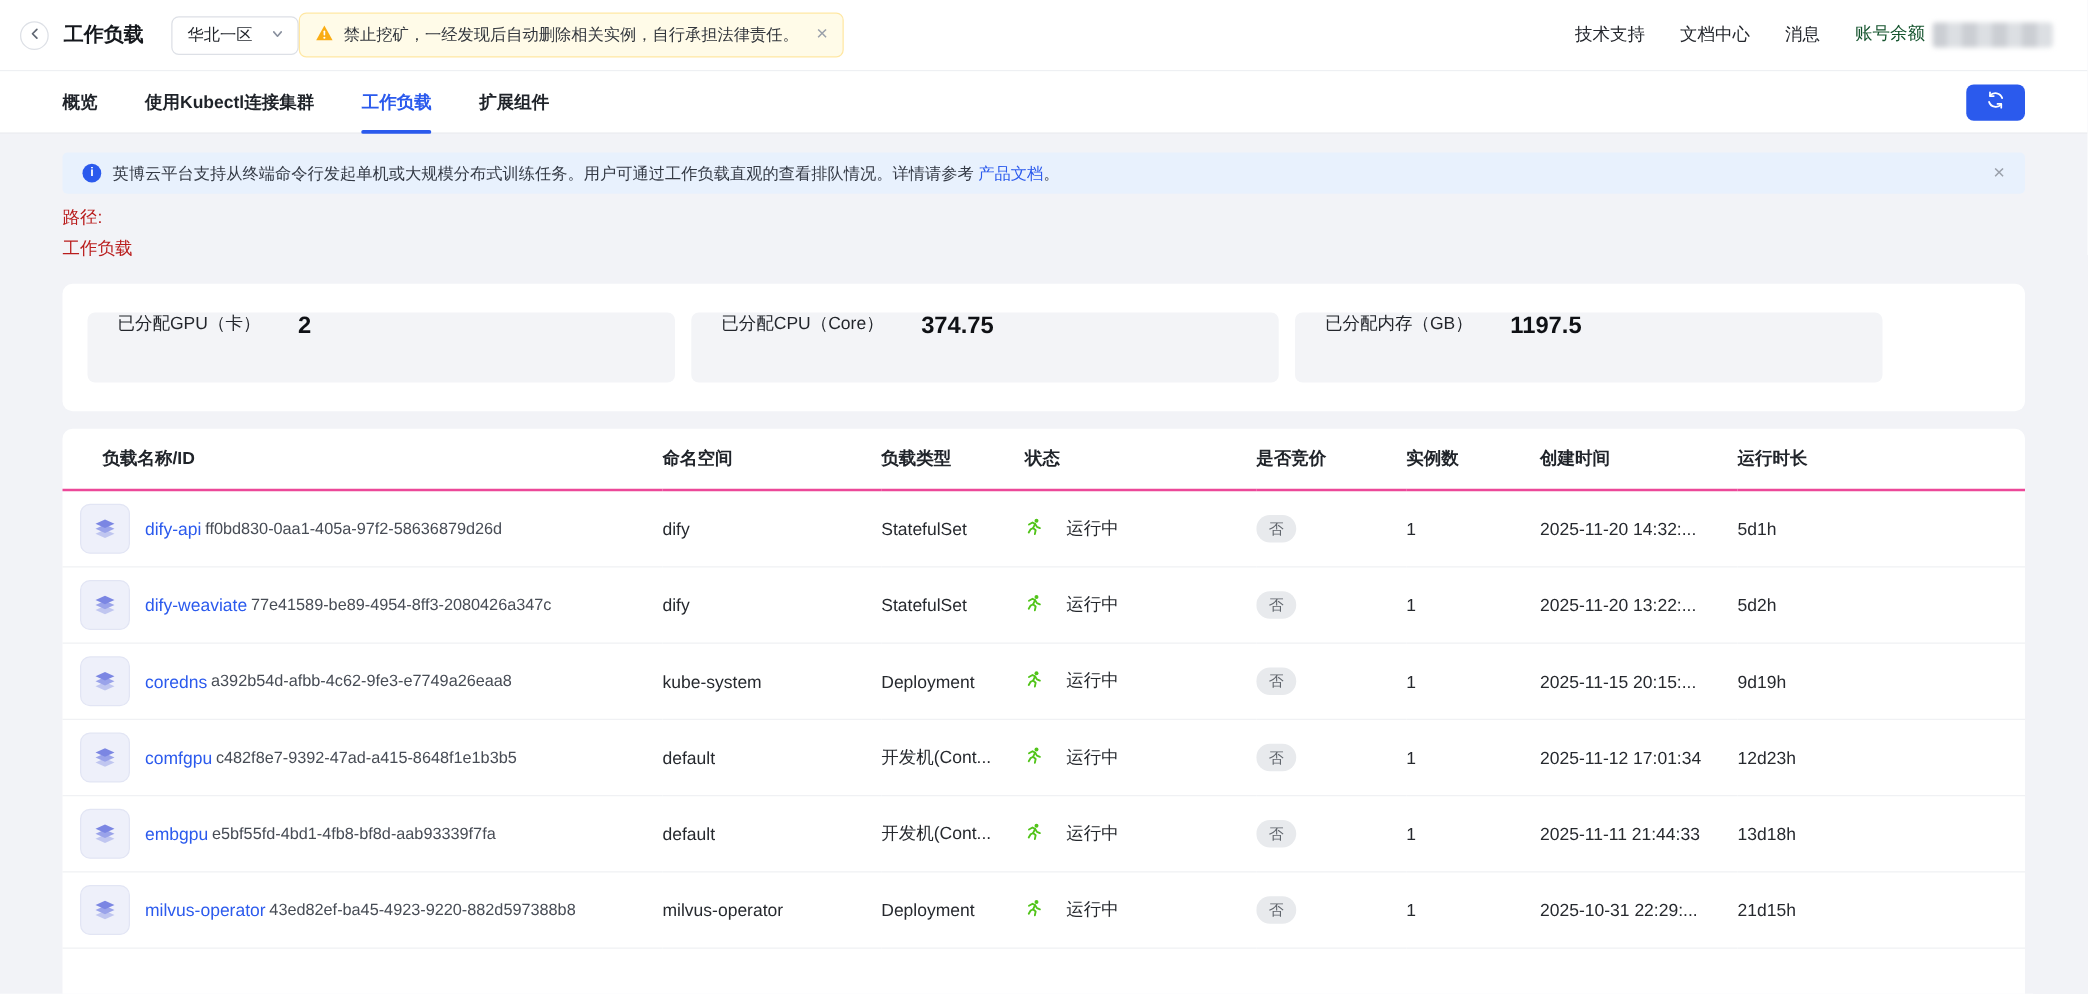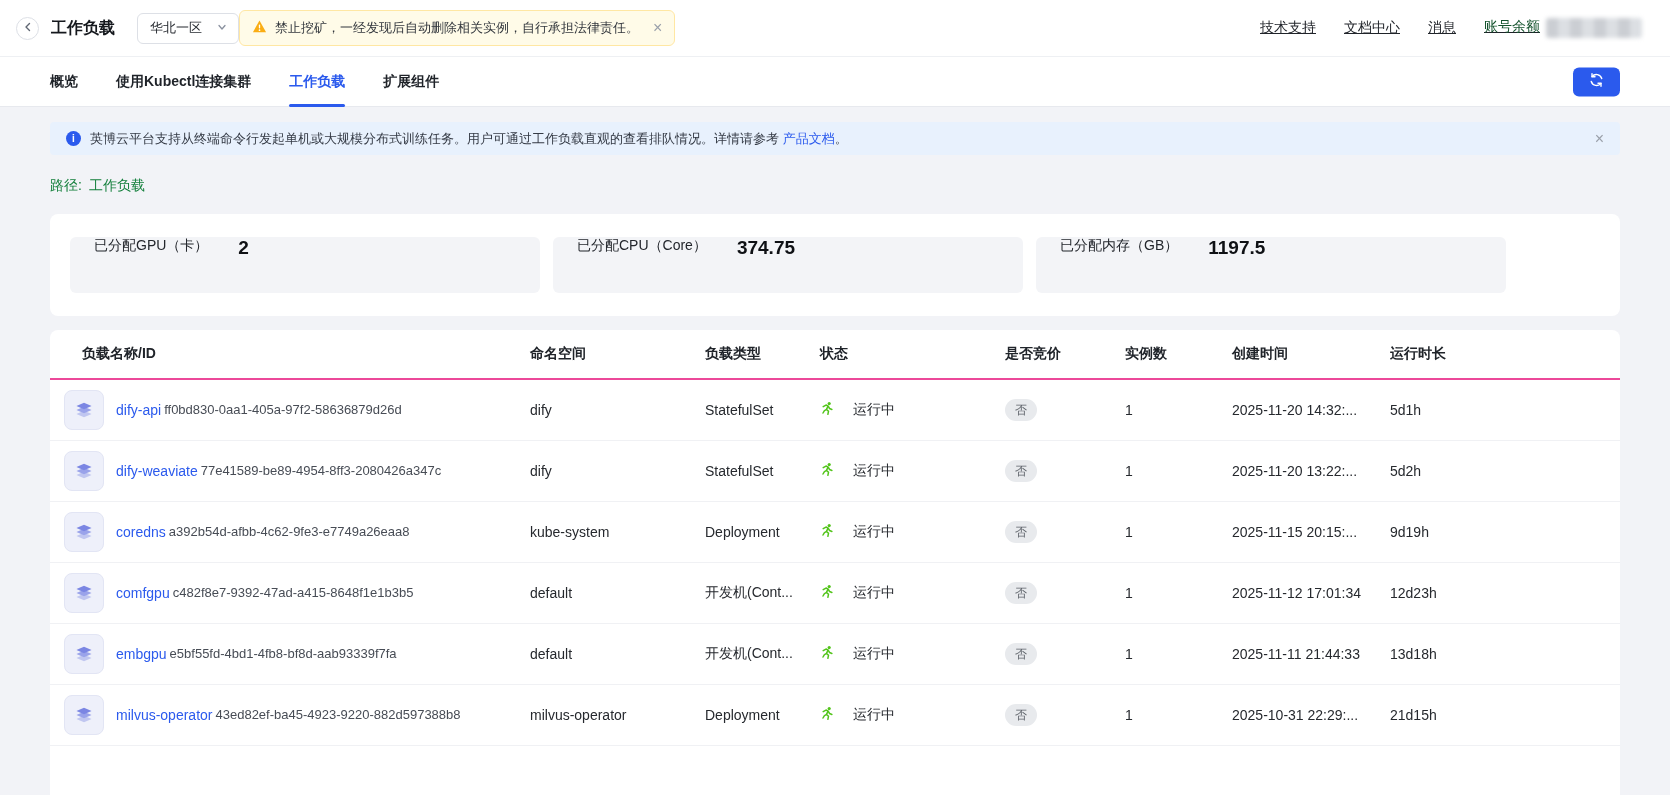--- a/index.html
+++ b/index.html
@@ -29,21 +29,21 @@
   }
   .warn-banner {
     height:36px; display:flex; align-items:center; gap:8px;
     background:#fffbe8; border:1px solid #ffe7a3; border-radius:6px;
     padding:0 12px; font-size:13px; color:#33373d;
   }
   .warn-close, .banner-close {
     border:none; background:transparent; color:#9aa0aa; font-size:16px;
     line-height:1; cursor:pointer; margin-left:6px;
   }
-  .top-nav { margin-left:auto; display:flex; align-items:center; gap:28px; font-size:14px;text-decoration:underline; }
+  .top-nav { margin-left:auto; display:flex; align-items:center; gap:28px; font-size:14px; }
   .top-nav a { color:#24272d; }
   .balance-wrap { display:flex; align-items:flex-start; gap:6px; color:#14532d; }
   .redacted {
     display:inline-block; width:96px; height:20px; border-radius:3px;
     background:repeating-linear-gradient(90deg,#cbced3 0 12px,#dcdfe3 12px 24px);
     filter:blur(2px);
   }
 
   
   .tabbar {
@@ -75,21 +75,21 @@
     font-size:13px; color:#343a45;
   }
   .info-i {
     width:15px; height:15px; border-radius:50%; background:#2b5aed; color:#fff;
     font-size:10px; font-weight:700; display:flex; align-items:center;
     justify-content:center; font-style:normal; flex:0 0 auto;
   }
   .info-text { flex:1; white-space:nowrap; overflow:hidden; }
   .info-text a { color:#2b5aed; }
 
-  .path-row { margin-top:22px; display:flex; gap:7px; font-size:14px; color:#15803d; }
+  .path-row { margin-top:10px; display:flex; gap:7px; font-size:14px; color:#b91c1c;flex-direction:column; }
 
   .stats-card {
     margin-top:19px; background:#fff; border-radius:8px; padding:23px 20px;
     display:flex; gap:13px;
   }
   .stat-box {
     width:470px; height:56px; background:#f3f4f7; border-radius:6px;
     display:flex; align-items:flex-start; padding:0 24px; gap:30px;
   }
   .stat-label { font-size:14px; color:#23262c; }

